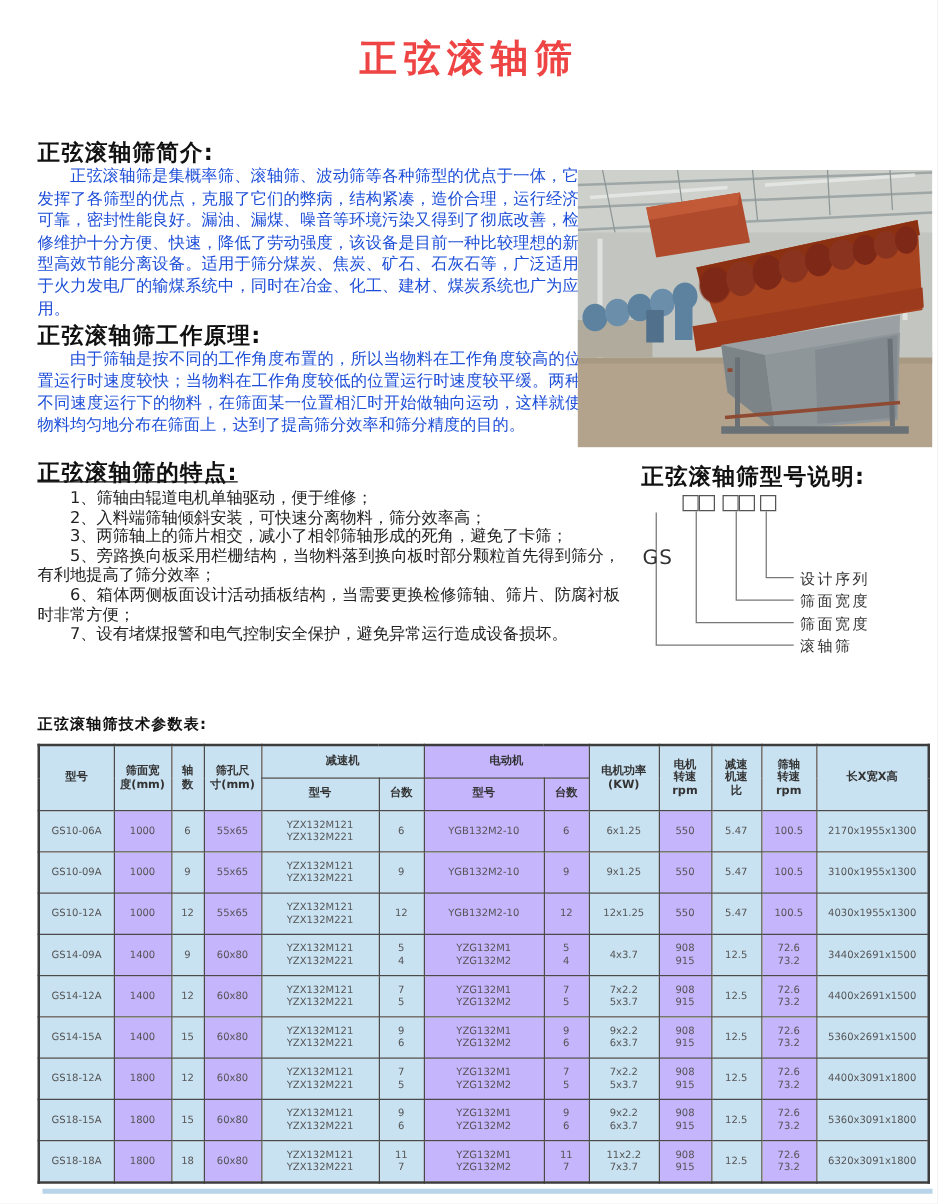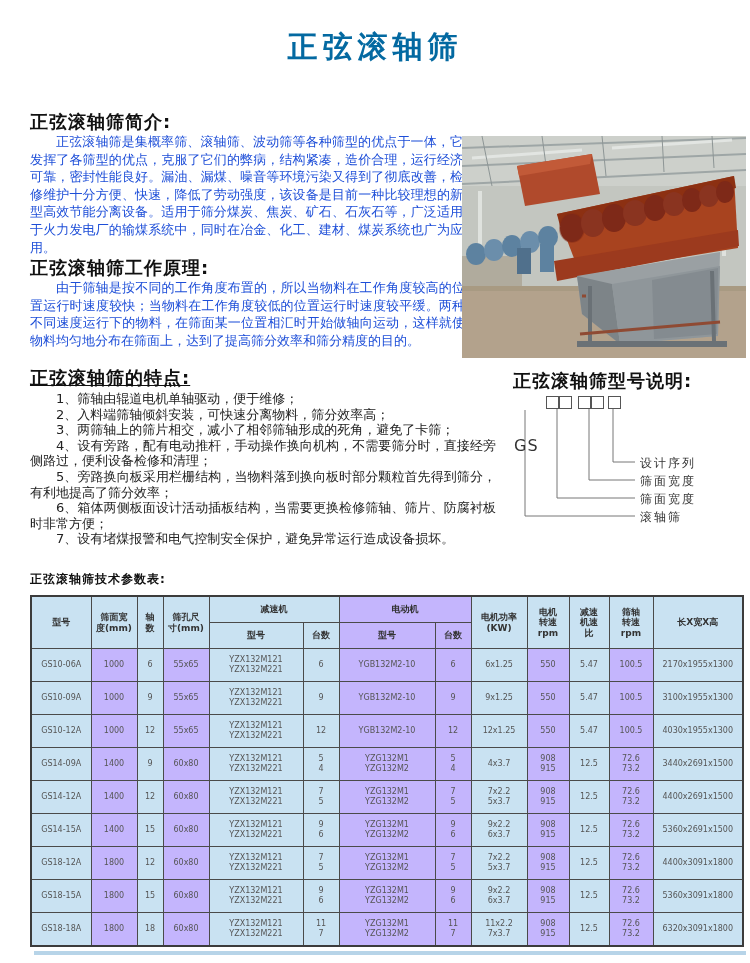--- a/index.html
+++ b/index.html
@@ -6,21 +6,21 @@
   .page {
     position:relative; width:750px; height:963px; margin:0 auto;
     background:#ffffff; overflow:hidden;
     font-family:"DejaVu Sans","Liberation Sans",sans-serif;
     color:#1c1c1c;
   }
   .abs { position:absolute; }
 
   .doc-title {
     top:27px; left:0; width:750px; text-align:center;
-    font-size:30px; font-weight:bold; letter-spacing:5px; color:#0369a1;
+    font-size:30px; font-weight:bold; letter-spacing:5px; color:#ef4444;
   }
   .sec-head { font-size:18px; font-weight:bold; color:#111; letter-spacing:1px; }
   .body-text {
     font-size:13px; line-height:17.6px; text-align:justify; color:#1d4ed8;
     text-indent:2em;
   }
   .feat-list { font-size:13px; line-height:15.6px; color:#222; }
   .feat-list .feat { text-indent:2em; text-align:justify; }
 
   
@@ -62,21 +62,20 @@
   <div class="abs body-text" style="top:133px; left:30px; width:433px;">正弦滚轴筛是集概率筛、滚轴筛、波动筛等各种筛型的优点于一体，它发挥了各筛型的优点，克服了它们的弊病，结构紧凑，造价合理，运行经济可靠，密封性能良好。漏油、漏煤、噪音等环境污染又得到了彻底改善，检修维护十分方便、快速，降低了劳动强度，该设备是目前一种比较理想的新型高效节能分离设备。适用于筛分煤炭、焦炭、矿石、石灰石等，广泛适用于火力发电厂的输煤系统中，同时在冶金、化工、建材、煤炭系统也广为应用。</div>
 
   <div class="abs sec-head" style="top:256px; left:30px;">正弦滚轴筛工作原理:</div>
   <div class="abs body-text" style="top:279px; left:30px; width:435px;">由于筛轴是按不同的工作角度布置的，所以当物料在工作角度较高的位置运行时速度较快；当物料在工作角度较低的位置运行时速度较平缓。两种不同速度运行下的物料，在筛面某一位置相汇时开始做轴向运动，这样就使物料均匀地分布在筛面上，达到了提高筛分效率和筛分精度的目的。</div>
 
   <div class="abs sec-head" style="top:366px; left:30px;text-decoration:underline;">正弦滚轴筛的特点:</div>
   <div class="abs feat-list" style="top:391px; left:30px; width:466px;">
       <div class="feat">1、筛轴由辊道电机单轴驱动，便于维修；</div>
       <div class="feat">2、入料端筛轴倾斜安装，可快速分离物料，筛分效率高；</div>
       <div class="feat">3、两筛轴上的筛片相交，减小了相邻筛轴形成的死角，避免了卡筛；</div>
-      <div class="feat">4、设有旁路，配有电动推杆，手动操作换向机构，不需要筛分时，直接经旁侧路过，便利设备检修和清理；</div>
       <div class="feat">5、旁路换向板采用栏栅结构，当物料落到换向板时部分颗粒首先得到筛分，有利地提高了筛分效率；</div>
       <div class="feat">6、箱体两侧板面设计活动插板结构，当需要更换检修筛轴、筛片、防腐衬板时非常方便；</div>
       <div class="feat">7、设有堵煤报警和电气控制安全保护，避免异常运行造成设备损坏。</div>
     </div>
 
   <div class="abs photo">
     <svg width="284" height="222" viewBox="0 0 284 222">
       <rect x="0" y="0" width="284" height="222" fill="#cdd0cb"></rect>
 
       <rect x="0" y="150" width="284" height="72" fill="#b3a28c"></rect>

